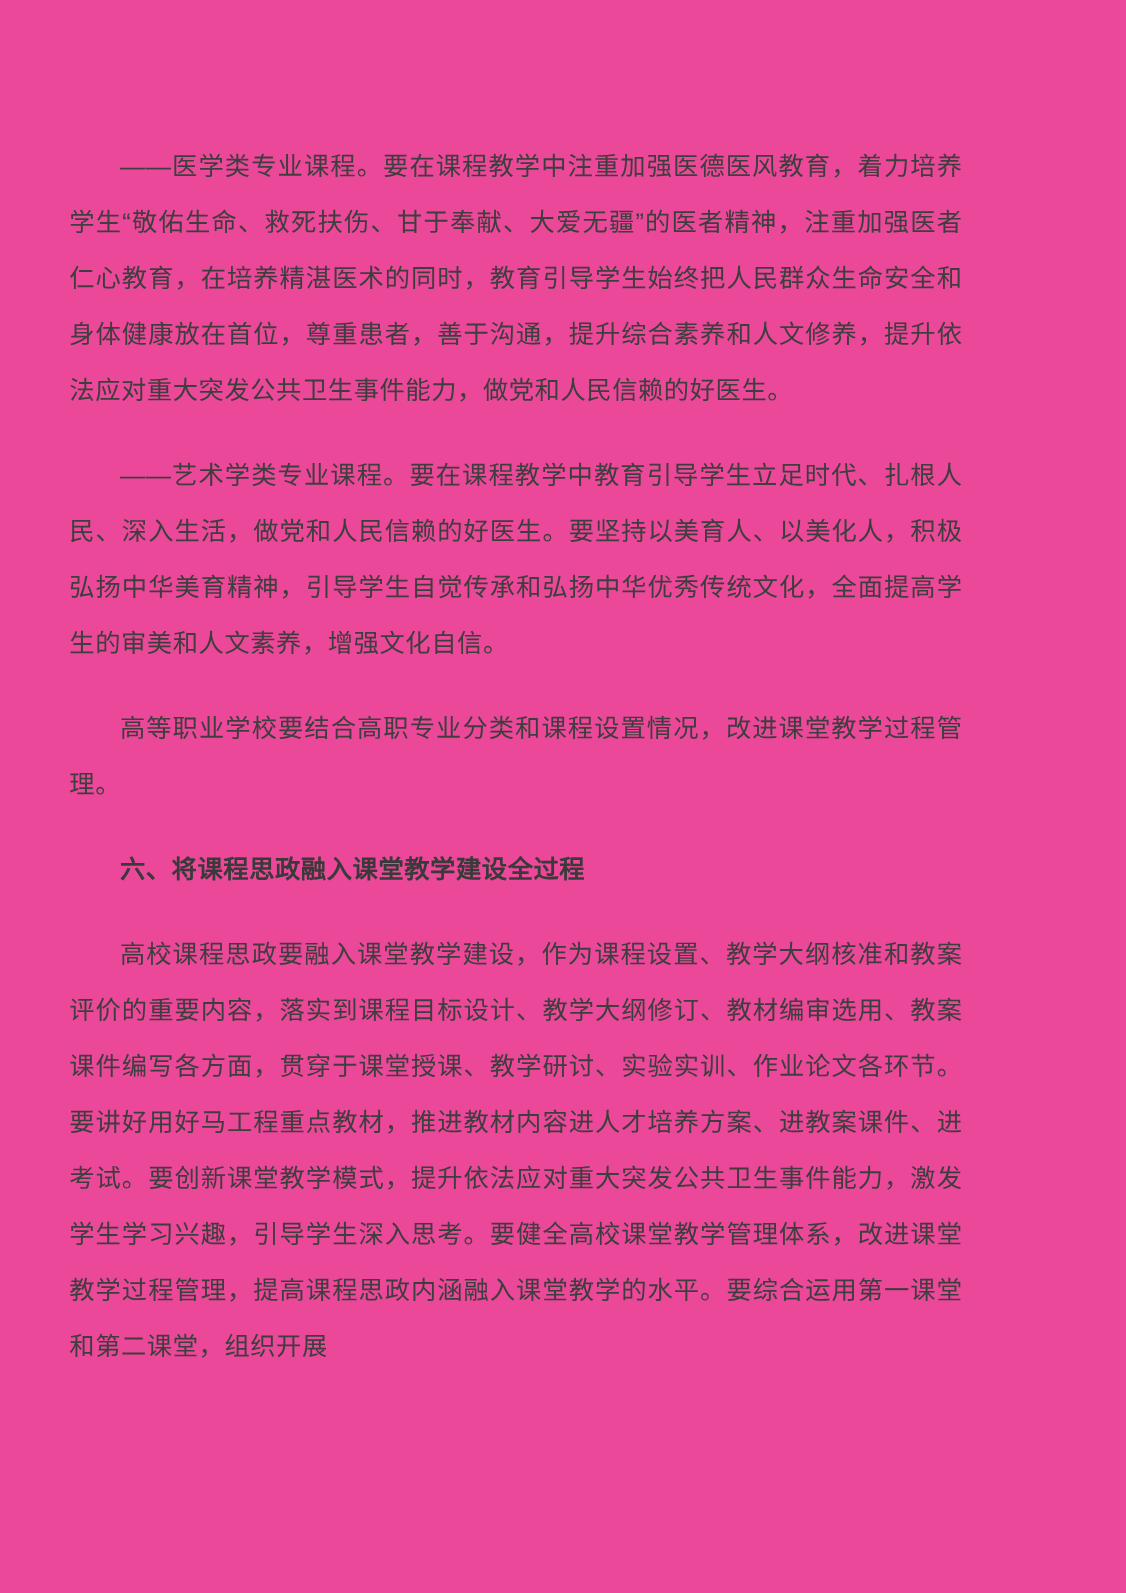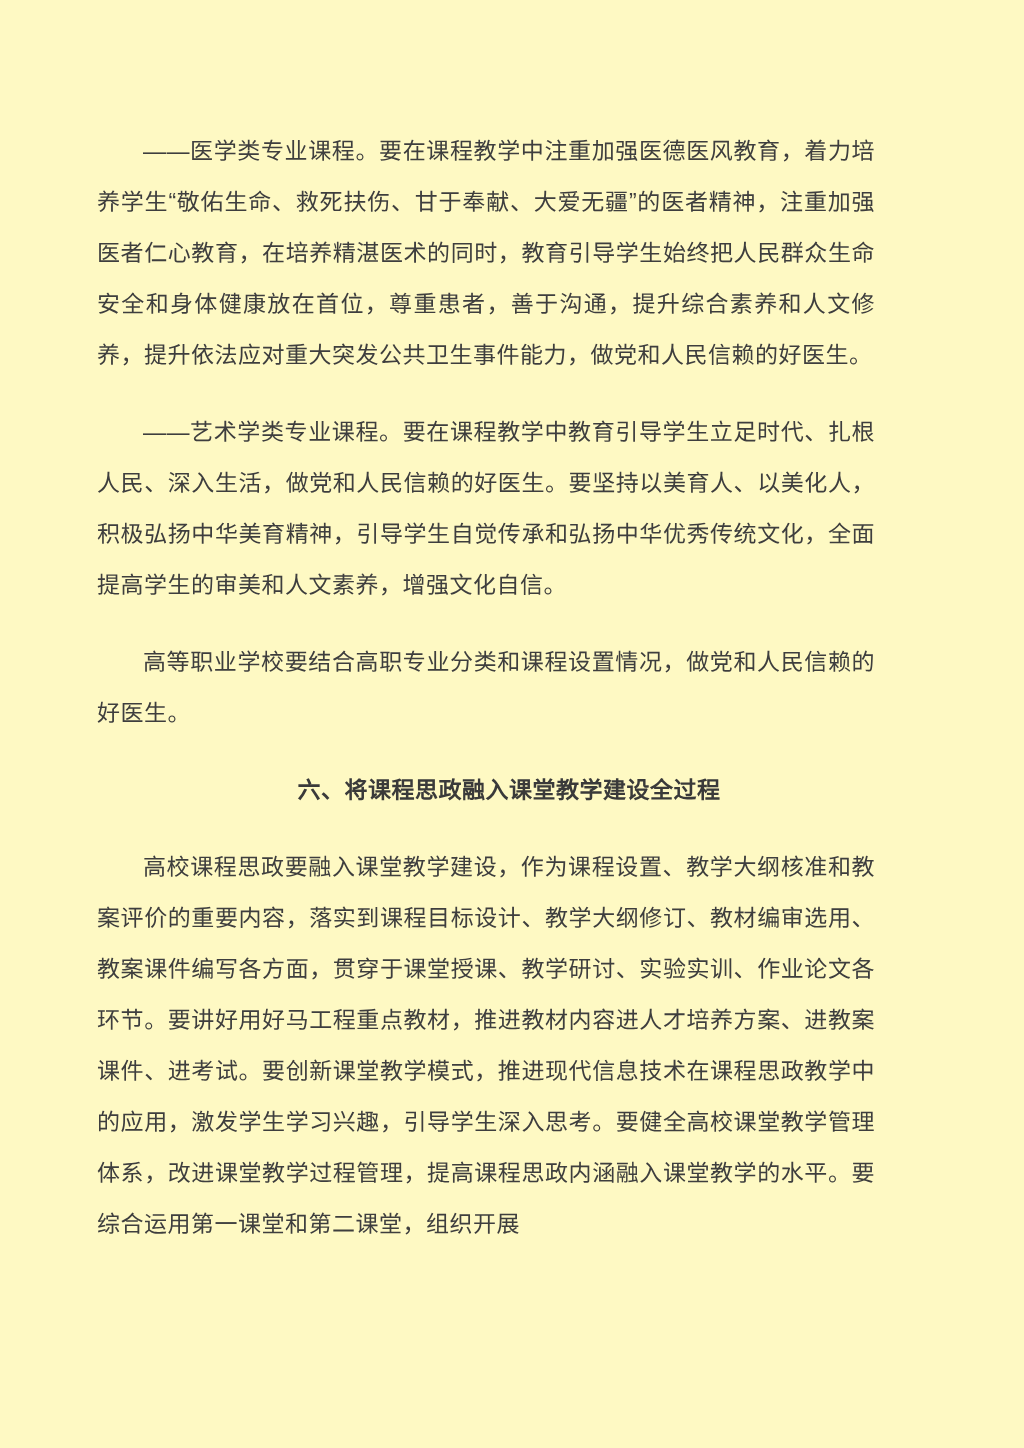--- a/index.html
+++ b/index.html
@@ -5,48 +5,48 @@
   html, body {
     margin: 0;
     padding: 0;
     background: #ffffff;
   }
   .page {
     position: relative;
     box-sizing: border-box;
     width: 1024px;
     height: 1448px;
-    background: #fef9c3;
-    padding: 126px 149px 0 97px;
+    background: #ec4899;
+    padding: 126px 149px 0 63px;
     overflow: hidden;
     font-family: "Liberation Sans", "DejaVu Sans", sans-serif;
   }
   .para, .heading {
     font-size: 23px;
     line-height: 51px;
     color: #3e3e3e;
     text-align: justify;
     text-indent: 2em;
     margin: 0 0 26px 0;
     font-weight: 400;
     letter-spacing: 0.5px;
     word-break: break-all;
   }
   .heading {
     font-weight: 700;
-    text-align: center;
+    text-align: left;
     color: #3a3a3a;
   }
 </style>
 </head>
 <body>
 
 <div class="page">
   <p class="para">——医学类专业课程。要在课程教学中注重加强医德医风教育，着力培养学生“敬佑生命、救死扶伤、甘于奉献、大爱无疆”的医者精神，注重加强医者仁心教育，在培养精湛医术的同时，教育引导学生始终把人民群众生命安全和身体健康放在首位，尊重患者，善于沟通，提升综合素养和人文修养，提升依法应对重大突发公共卫生事件能力，做党和人民信赖的好医生。</p>
 
   <p class="para">——艺术学类专业课程。要在课程教学中教育引导学生立足时代、扎根人民、深入生活，做党和人民信赖的好医生。要坚持以美育人、以美化人，积极弘扬中华美育精神，引导学生自觉传承和弘扬中华优秀传统文化，全面提高学生的审美和人文素养，增强文化自信。</p>
 
-  <p class="para">高等职业学校要结合高职专业分类和课程设置情况，做党和人民信赖的好医生。</p>
+  <p class="para">高等职业学校要结合高职专业分类和课程设置情况，改进课堂教学过程管理。</p>
 
   <h2 class="heading">六、将课程思政融入课堂教学建设全过程</h2>
 
-  <p class="para">高校课程思政要融入课堂教学建设，作为课程设置、教学大纲核准和教案评价的重要内容，落实到课程目标设计、教学大纲修订、教材编审选用、教案课件编写各方面，贯穿于课堂授课、教学研讨、实验实训、作业论文各环节。要讲好用好马工程重点教材，推进教材内容进人才培养方案、进教案课件、进考试。要创新课堂教学模式，推进现代信息技术在课程思政教学中的应用，激发学生学习兴趣，引导学生深入思考。要健全高校课堂教学管理体系，改进课堂教学过程管理，提高课程思政内涵融入课堂教学的水平。要综合运用第一课堂和第二课堂，组织开展</p>
+  <p class="para">高校课程思政要融入课堂教学建设，作为课程设置、教学大纲核准和教案评价的重要内容，落实到课程目标设计、教学大纲修订、教材编审选用、教案课件编写各方面，贯穿于课堂授课、教学研讨、实验实训、作业论文各环节。要讲好用好马工程重点教材，推进教材内容进人才培养方案、进教案课件、进考试。要创新课堂教学模式，提升依法应对重大突发公共卫生事件能力，激发学生学习兴趣，引导学生深入思考。要健全高校课堂教学管理体系，改进课堂教学过程管理，提高课程思政内涵融入课堂教学的水平。要综合运用第一课堂和第二课堂，组织开展</p>
 </div>
 
 </body></html>

